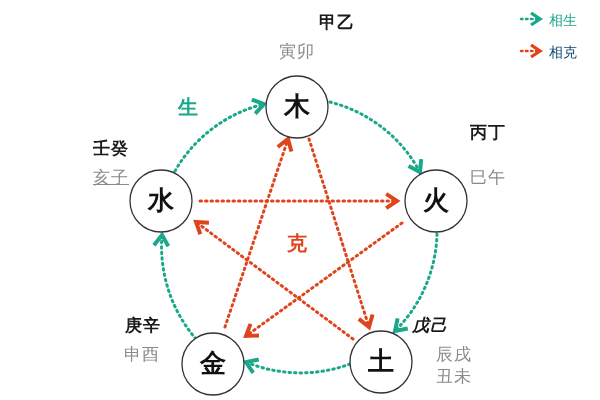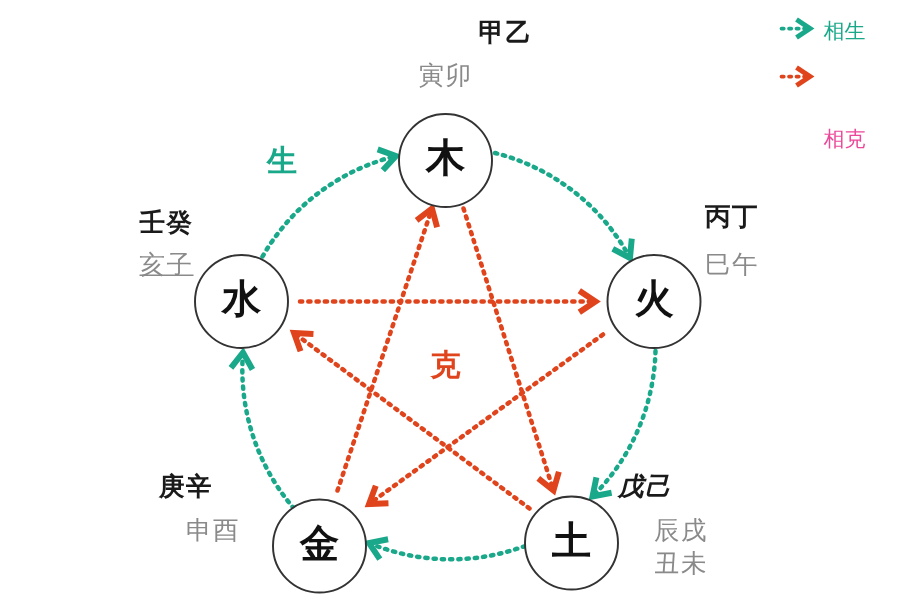--- a/index.html
+++ b/index.html
@@ -51,40 +51,40 @@
 
   <g fill="none" stroke-width="2.5" stroke-dasharray="1.5 3.5" stroke-linecap="round">
     <path d="M521,19 L540,19" stroke="#1aa88a" marker-end="url(#arrG)"></path>
     <path d="M521,51 L540,51" stroke="#e0441c" marker-end="url(#arrR)"></path>
   </g>
 </svg>
 
 <div class="legend" style="left:549px; top:12px; color:#1aa88a;">
   <span>相生</span>
 </div>
-<div class="legend" style="left:549px; top:44px; color:#ec4899;margin-top:40px;">
+<div class="legend" style="left:549px; top:44px; color:#0c4a6e;">
   <span>相克</span>
 </div>
 
 <div class="lbl" style="left:178px; top:97px; font-size:20px; font-weight:bold; color:#1aa88a;">生</div>
 <div class="lbl" style="left:287px; top:233px; font-size:20px; font-weight:bold; color:#e0441c;">克</div>
 
 <div class="lbl center-char" style="left:284px; top:93px;">木</div>
 <div class="lbl center-char" style="left:148px; top:187px;">水</div>
 <div class="lbl center-char" style="left:423px; top:187px;">火</div>
 <div class="lbl center-char" style="left:200px; top:350px;">金</div>
 <div class="lbl center-char" style="left:368px; top:348px;">土</div>
 
 <div class="lbl stem" style="left:279px; top:14px;margin-left:40px;">甲乙</div>
 <div class="lbl branch" style="left:279px; top:43px;text-align:center;">寅卯</div>
 
 <div class="lbl stem" style="left:93px; top:140px;font-family:Liberation Serif, serif;">壬癸</div>
 <div class="lbl branch" style="left:93px; top:169px;text-decoration:underline;">亥子</div>
 
-<div class="lbl stem" style="left:470px; top:137px;">丙丁</div>
+<div class="lbl stem" style="left:470px; top:124px;">丙丁</div>
 <div class="lbl branch" style="left:470px; top:169px;text-align:right;">巳午</div>
 
-<div class="lbl stem" style="left:106px; top:317px;text-align:right;">庚辛</div>
+<div class="lbl stem" style="left:125px; top:317px;text-align:right;">庚辛</div>
 <div class="lbl branch" style="left:124px; top:346px;">申酉</div>
 
 <div class="lbl stem" style="left:412px; top:317px;font-style:italic;">戊己</div>
 <div class="lbl branch" style="left:436px; top:346px;">辰戌</div>
 <div class="lbl branch" style="left:436px; top:368px;">丑未</div>
 
 </body></html>

